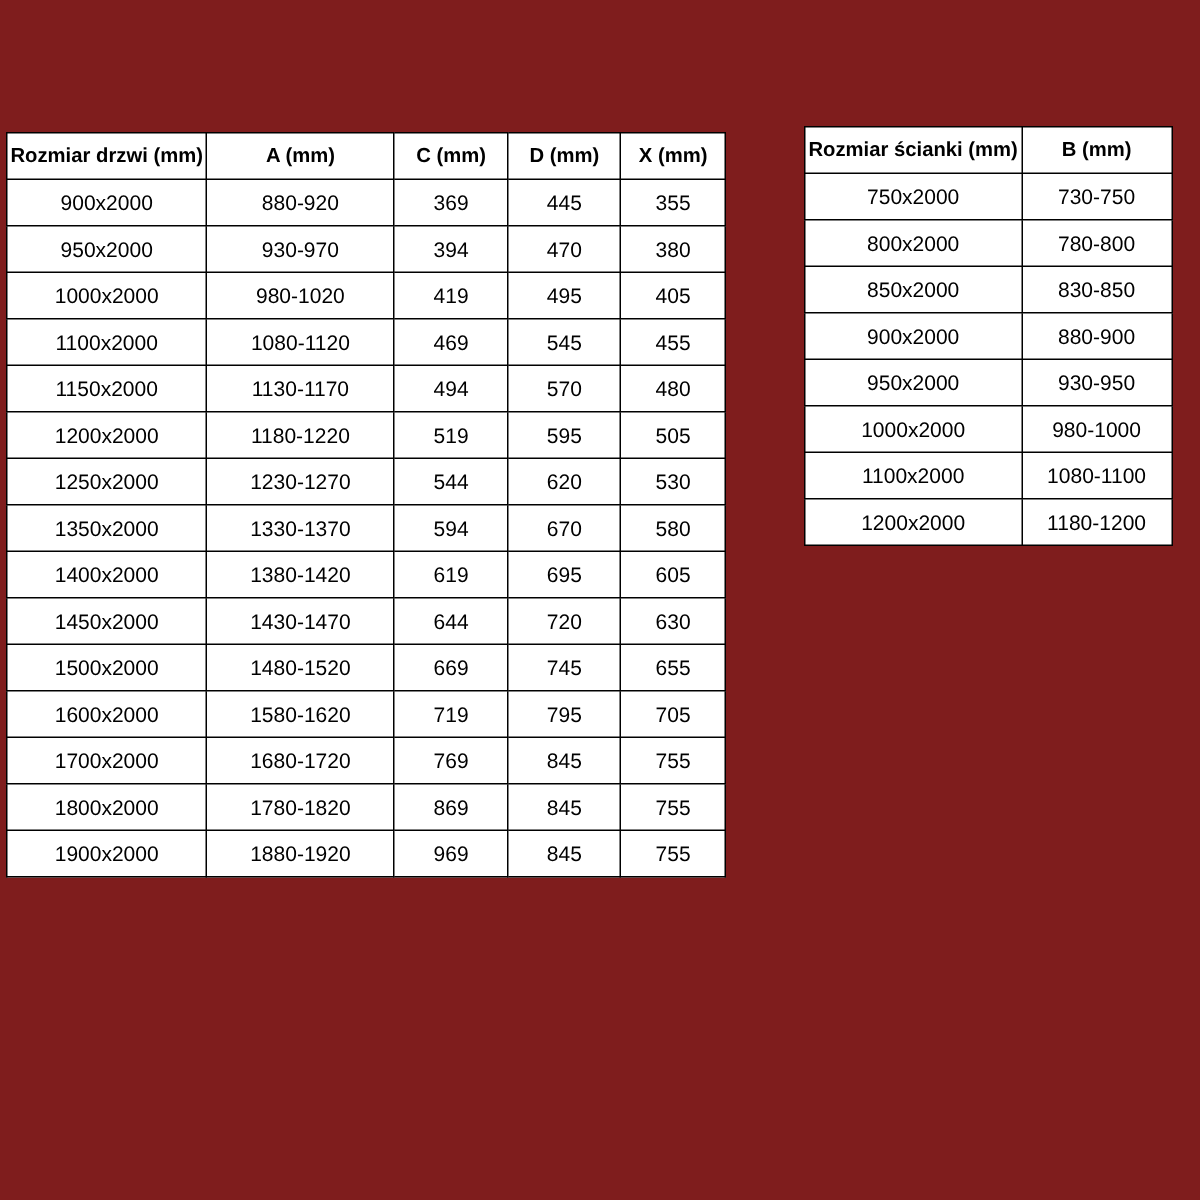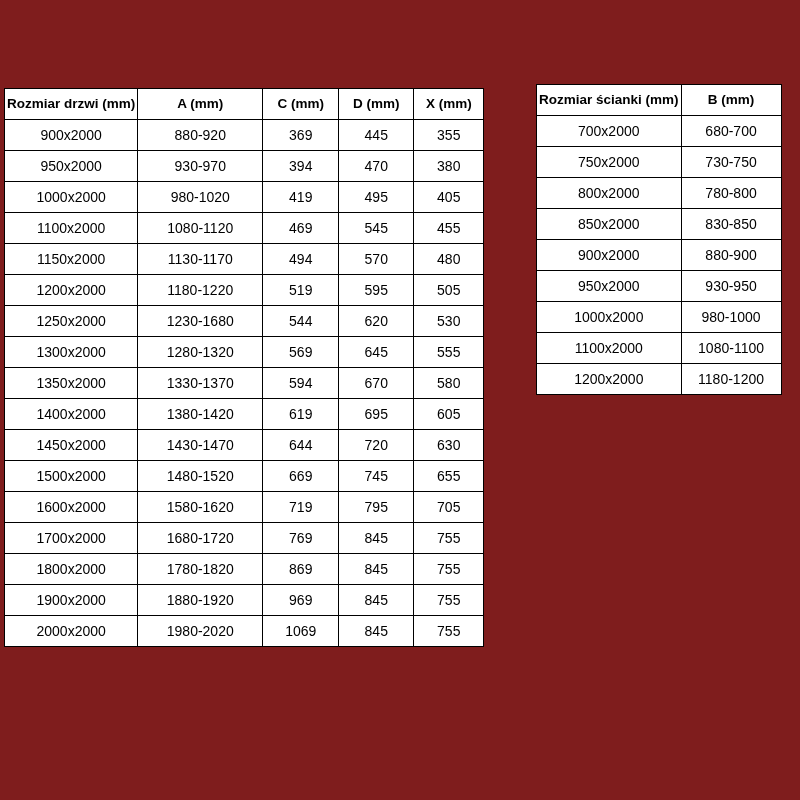--- a/index.html
+++ b/index.html
@@ -103,31 +103,24 @@
         </tr>
         <tr>
           <td>1200x2000</td>
           <td>1180-1220</td>
           <td>519</td>
           <td>595</td>
           <td>505</td>
         </tr>
         <tr>
           <td>1250x2000</td>
-          <td>1230-1680</td>
+          <td>1230-1270</td>
           <td>544</td>
           <td>620</td>
           <td>530</td>
-        </tr>
-        <tr>
-          <td>1300x2000</td>
-          <td>1280-1320</td>
-          <td>569</td>
-          <td>645</td>
-          <td>555</td>
         </tr>
         <tr>
           <td>1350x2000</td>
           <td>1330-1370</td>
           <td>594</td>
           <td>670</td>
           <td>580</td>
         </tr>
         <tr>
           <td>1400x2000</td>
@@ -168,50 +161,39 @@
           <td>1800x2000</td>
           <td>1780-1820</td>
           <td>869</td>
           <td>845</td>
           <td>755</td>
         </tr>
         <tr>
           <td>1900x2000</td>
           <td>1880-1920</td>
           <td>969</td>
-          <td>845</td>
-          <td>755</td>
-        </tr>
-        <tr>
-          <td>2000x2000</td>
-          <td>1980-2020</td>
-          <td>1069</td>
           <td>845</td>
           <td>755</td>
         </tr>
       </tbody>
   </table>
 
   <table class="spec-table" id="wall-table">
     <colgroup>
       <col style="width:141px">
       <col style="width:100px">
     </colgroup>
     <thead>
       <tr>
         <th>Rozmiar ścianki (mm)</th>
         <th>B (mm)</th>
       </tr>
     </thead>
     <tbody>
         <tr>
-          <td>700x2000</td>
-          <td>680-700</td>
-        </tr>
-        <tr>
           <td>750x2000</td>
           <td>730-750</td>
         </tr>
         <tr>
           <td>800x2000</td>
           <td>780-800</td>
         </tr>
         <tr>
           <td>850x2000</td>
           <td>830-850</td>

